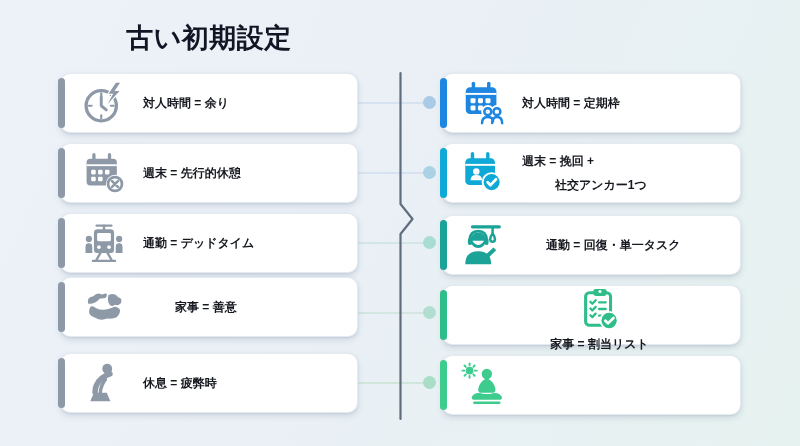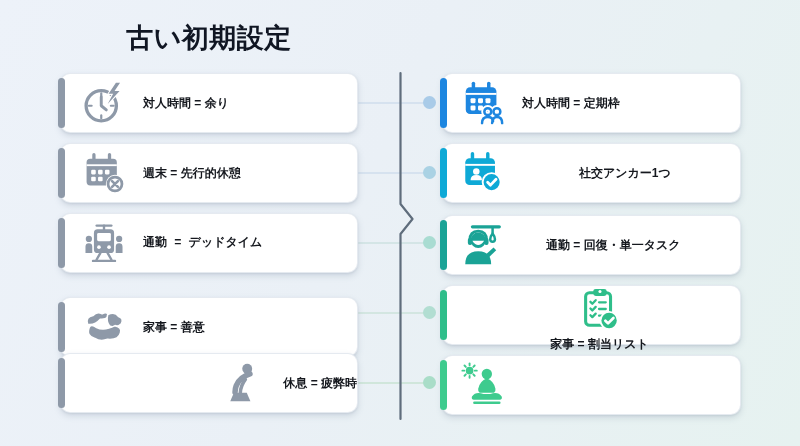--- a/index.html
+++ b/index.html
@@ -17,38 +17,38 @@
   .col-title.right{left:442px;width:299px;}
 
   .card{
     position:absolute;background:#ffffff;border-radius:10px;
     border:1px solid rgba(208,216,228,.55);
     box-shadow:0 3px 6px rgba(110,126,150,.22),0 1px 2px rgba(110,126,150,.14);
     display:flex;align-items:center;box-sizing:border-box;
   }
   .card.lcol{left:60px;width:298px;height:60px;}
   .card.rcol{left:442px;width:299px;height:60px;}
-  .l1{top:73px;}  .l2{top:143px;} .l3{top:213px;font-family:Liberation Mono, monospace;} .l4{top:297px;} .l5{top:353px;justify-content:flex-end;}
+  .l1{top:73px;}  .l2{top:143px;} .l3{top:213px;} .l4{top:277px;gap:32px;} .l5{top:353px;}
   .r1{top:73px;}  .r2{top:143px;height:67px;} .r3{top:215px;gap:24px;} .r4{top:285px;flex-direction:column;} .r5{top:355px;}
 
   .accent{
     position:absolute;left:-3px;top:4px;bottom:4px;width:7px;border-radius:5px;
   }
   .icon{flex:0 0 auto;display:flex;align-items:center;justify-content:center;}
   .lcol .icon{width:44px;height:44px;margin-left:21px;}
   .rcol .icon{width:46px;height:46px;margin-left:17px;}
   .icon svg{width:100%;height:100%;display:block;}
 
   .label{
     font-size:12px;font-weight:bold;color:#15181e;line-height:24px;
     white-space:nowrap;
   }
   .lcol .label{margin-left:17px;}
   .rcol .label{margin-left:16px;}
-  .label .line2{display:block;margin-left:57px;}
+  .label .line2{display:block;margin-left:33px;}
 
   .connector{position:absolute;left:358px;width:72px;height:2px;border-radius:1px;}
   .dot{position:absolute;left:423px;width:13px;height:13px;border-radius:50%;}
   .c1{top:102px;} .c2{top:172px;} .c3{top:242px;} .c4{top:312px;} .c5{top:382px;}
   .d1{top:96px;}  .d2{top:166px;} .d3{top:236px;} .d4{top:306px;} .d5{top:376px;}
 
   .divider{position:absolute;left:0;top:0;pointer-events:none;}
 </style>
 </head>
 <body>
@@ -215,20 +215,21 @@
         <rect x="5.5" y="8.5" width="31" height="28" rx="4.5" fill="currentColor"></rect>
         <rect x="5.5" y="14.5" width="31" height="2" fill="#ffffff"></rect>
         <circle cx="17" cy="22.5" r="3.4" fill="#ffffff"></circle>
         <path d="M11 31.5 Q11 26 17 26 Q23 26 23 31.5 Z" fill="#ffffff"></path>
         <circle cx="33" cy="33.5" r="10.4" fill="#ffffff"></circle>
         <circle cx="33" cy="33.5" r="8.4" fill="currentColor"></circle>
         <path d="M28.8 33.7 L31.8 36.7 L37.6 30.5" stroke="#ffffff" stroke-width="2.9" fill="none" stroke-linecap="round" stroke-linejoin="round"></path>
       </svg>
     </span>
     <span class="label two-line">
+      <span>週末 = 挽回 +</span>
       <span class="line2">社交アンカー1つ</span>
     </span>
   </div>
 
   <div class="card rcol r3">
     <span class="accent" style="background: rgb(26, 163, 150);"></span>
     <span class="icon" style="color: rgb(26, 163, 150);">
       <svg viewBox="0 0 48 48">
         <line x1="13" y1="5" x2="41" y2="5" stroke="currentColor" stroke-width="3.4" stroke-linecap="round"></line>
         <line x1="34" y1="5" x2="34" y2="12" stroke="currentColor" stroke-width="2.6"></line>

